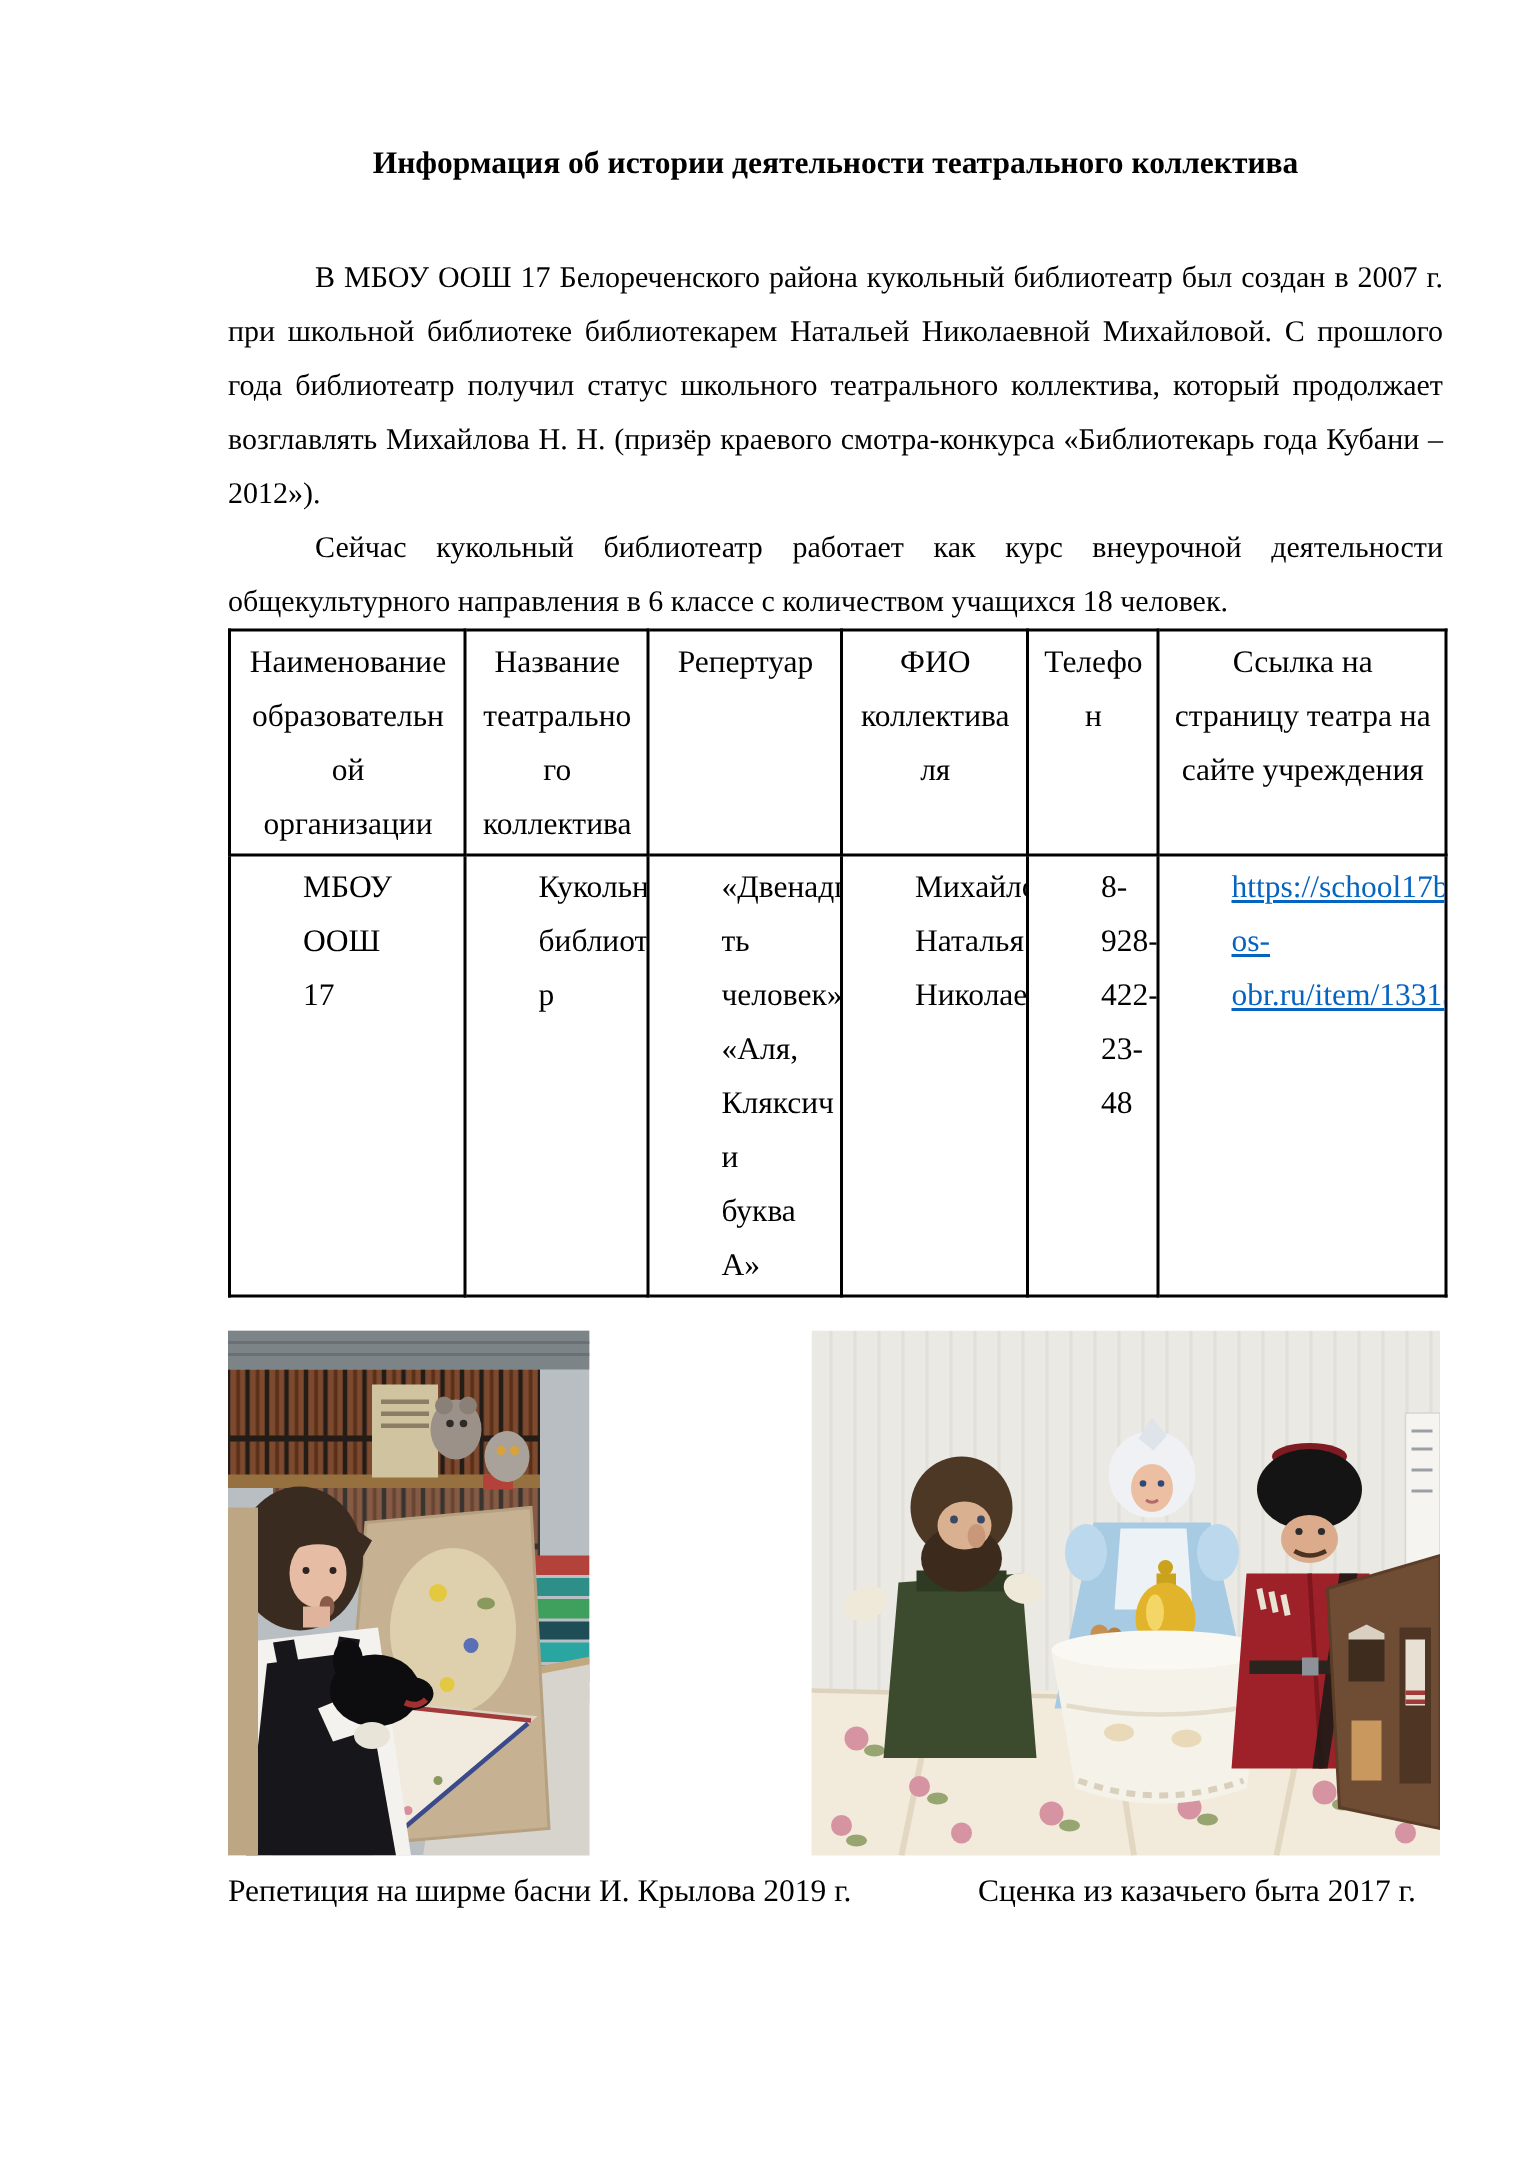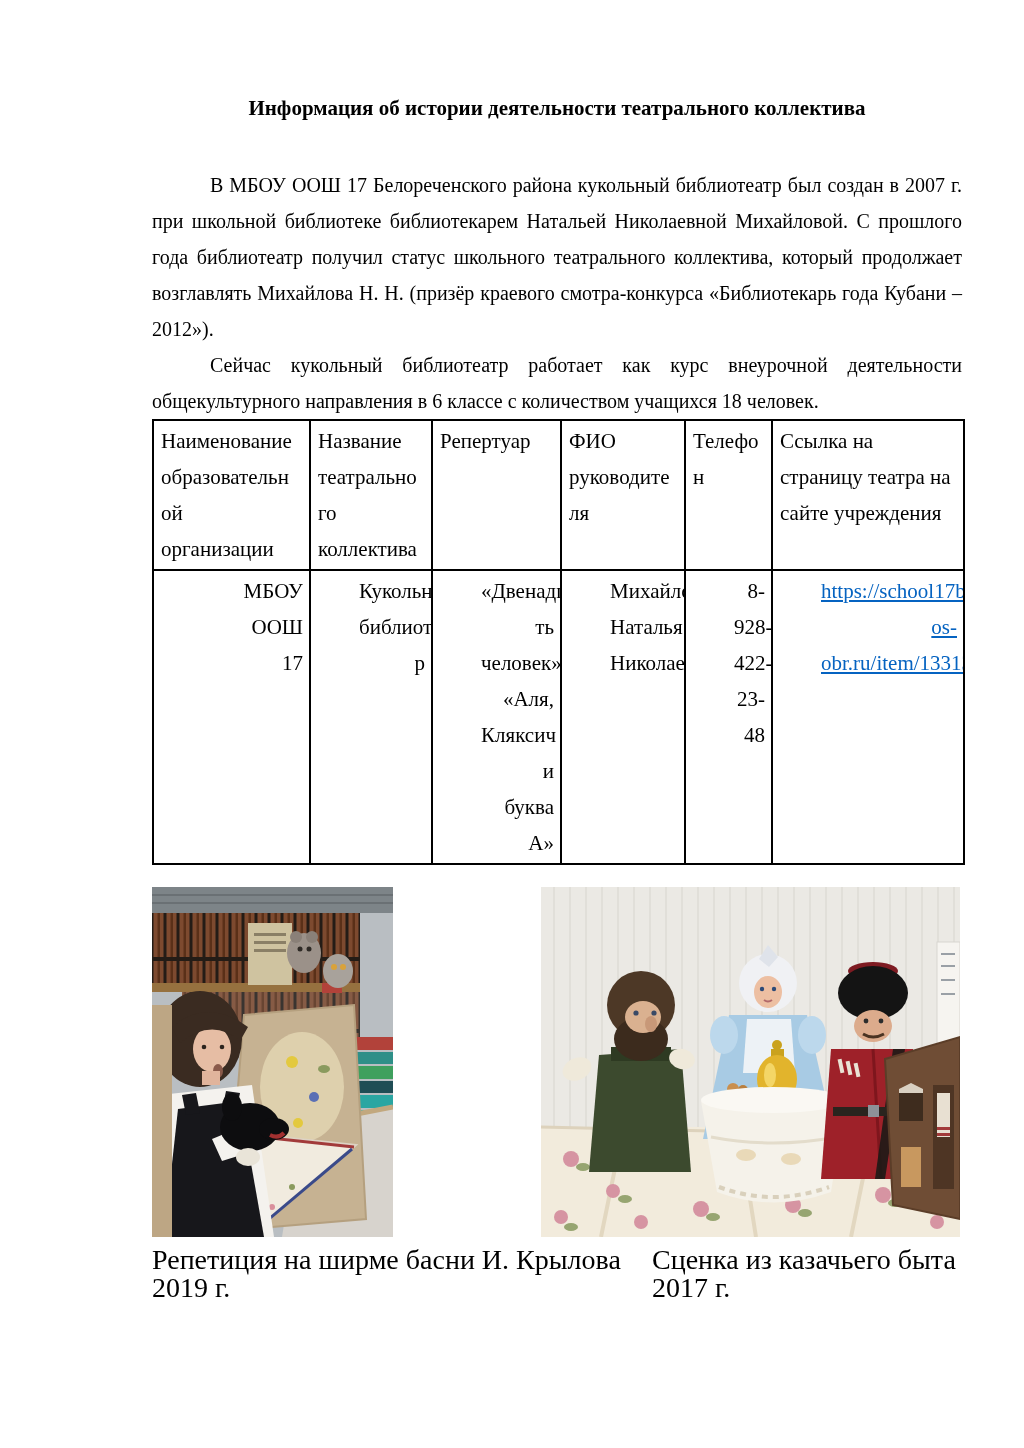--- a/index.html
+++ b/index.html
@@ -37,39 +37,39 @@
   table.info th, table.info td {
     border: 2px solid #000000;
     font-size: 21px;
     line-height: 36px;
     font-weight: normal;
     vertical-align: top;
     padding: 2px 6px 2px 7px;
     white-space: pre-line;
     overflow: hidden;
   }
-  table.info th { text-align: left; }
-  table.info td { text-align: right; padding-left: 48px; }
+  table.info th { text-align: center; }
+  table.info td { text-align: left; padding-left: 48px; }
   a.doc-link {
     color: #0563c1;
     text-decoration: underline;
     cursor: pointer;
     word-break: normal;
   }
   .photos {
     display: flex;
     margin-top: 22px;
   }
   .photo-left  { width: 241px; height: 350px; flex: 0 0 auto; }
   .photo-right { width: 419px; height: 350px; flex: 0 0 auto; margin-left: 148px; }
   .photo-left svg, .photo-right svg { display: block; width: 100%; height: 100%; }
   .captions {
     display: flex;
     margin-top: 9px;
-    font-size: 28px;
+    font-size: 21px;
     line-height: 28px;
   }
   .caption-left { width: 500px; }
   .caption-right { flex: 1; }
 </style>
 </head>
 <body>
 
 <div class="page">
 
@@ -92,21 +92,21 @@
         <th>Наименование
 образовательн
 ой
 организации</th>
         <th>Название
 театрально
 го
 коллектива</th>
         <th>Репертуар</th>
         <th>ФИО
-руководите
+коллектива
 ля</th>
         <th>Телефо
 н</th>
         <th>Ссылка на
 страницу театра на
 сайте учреждения</th>
       </tr>
     </thead>
     <tbody>
       <tr>

